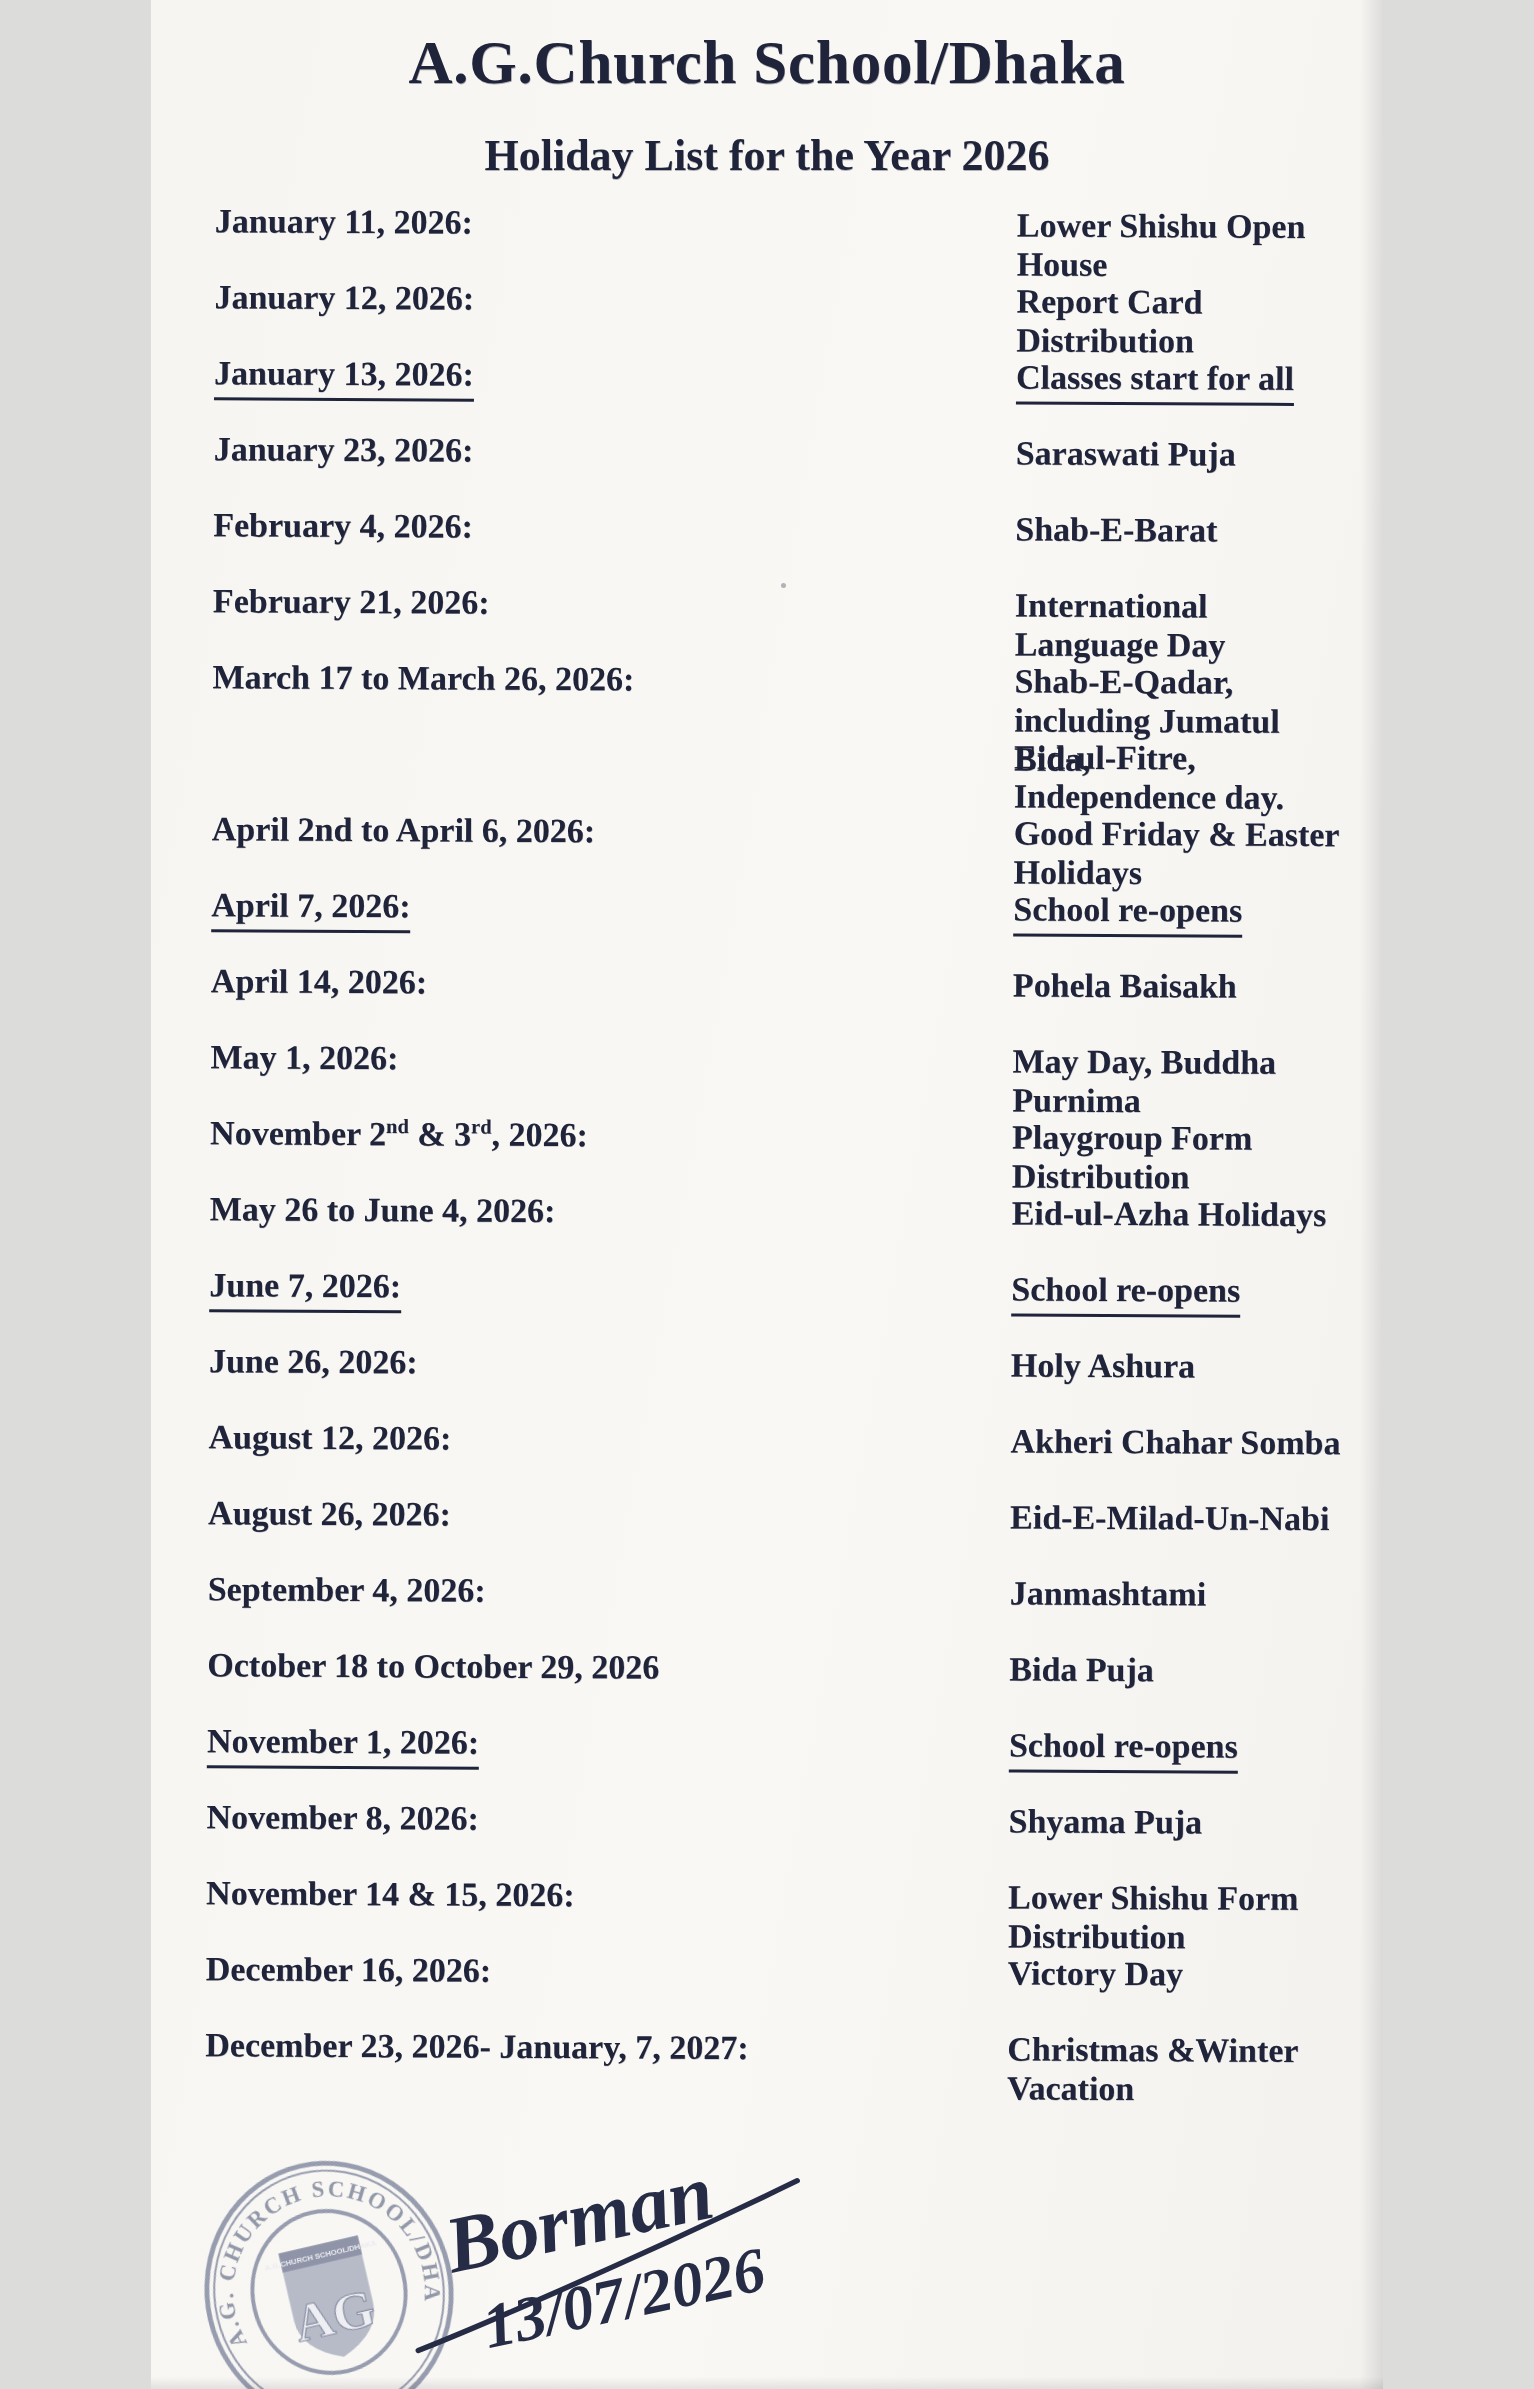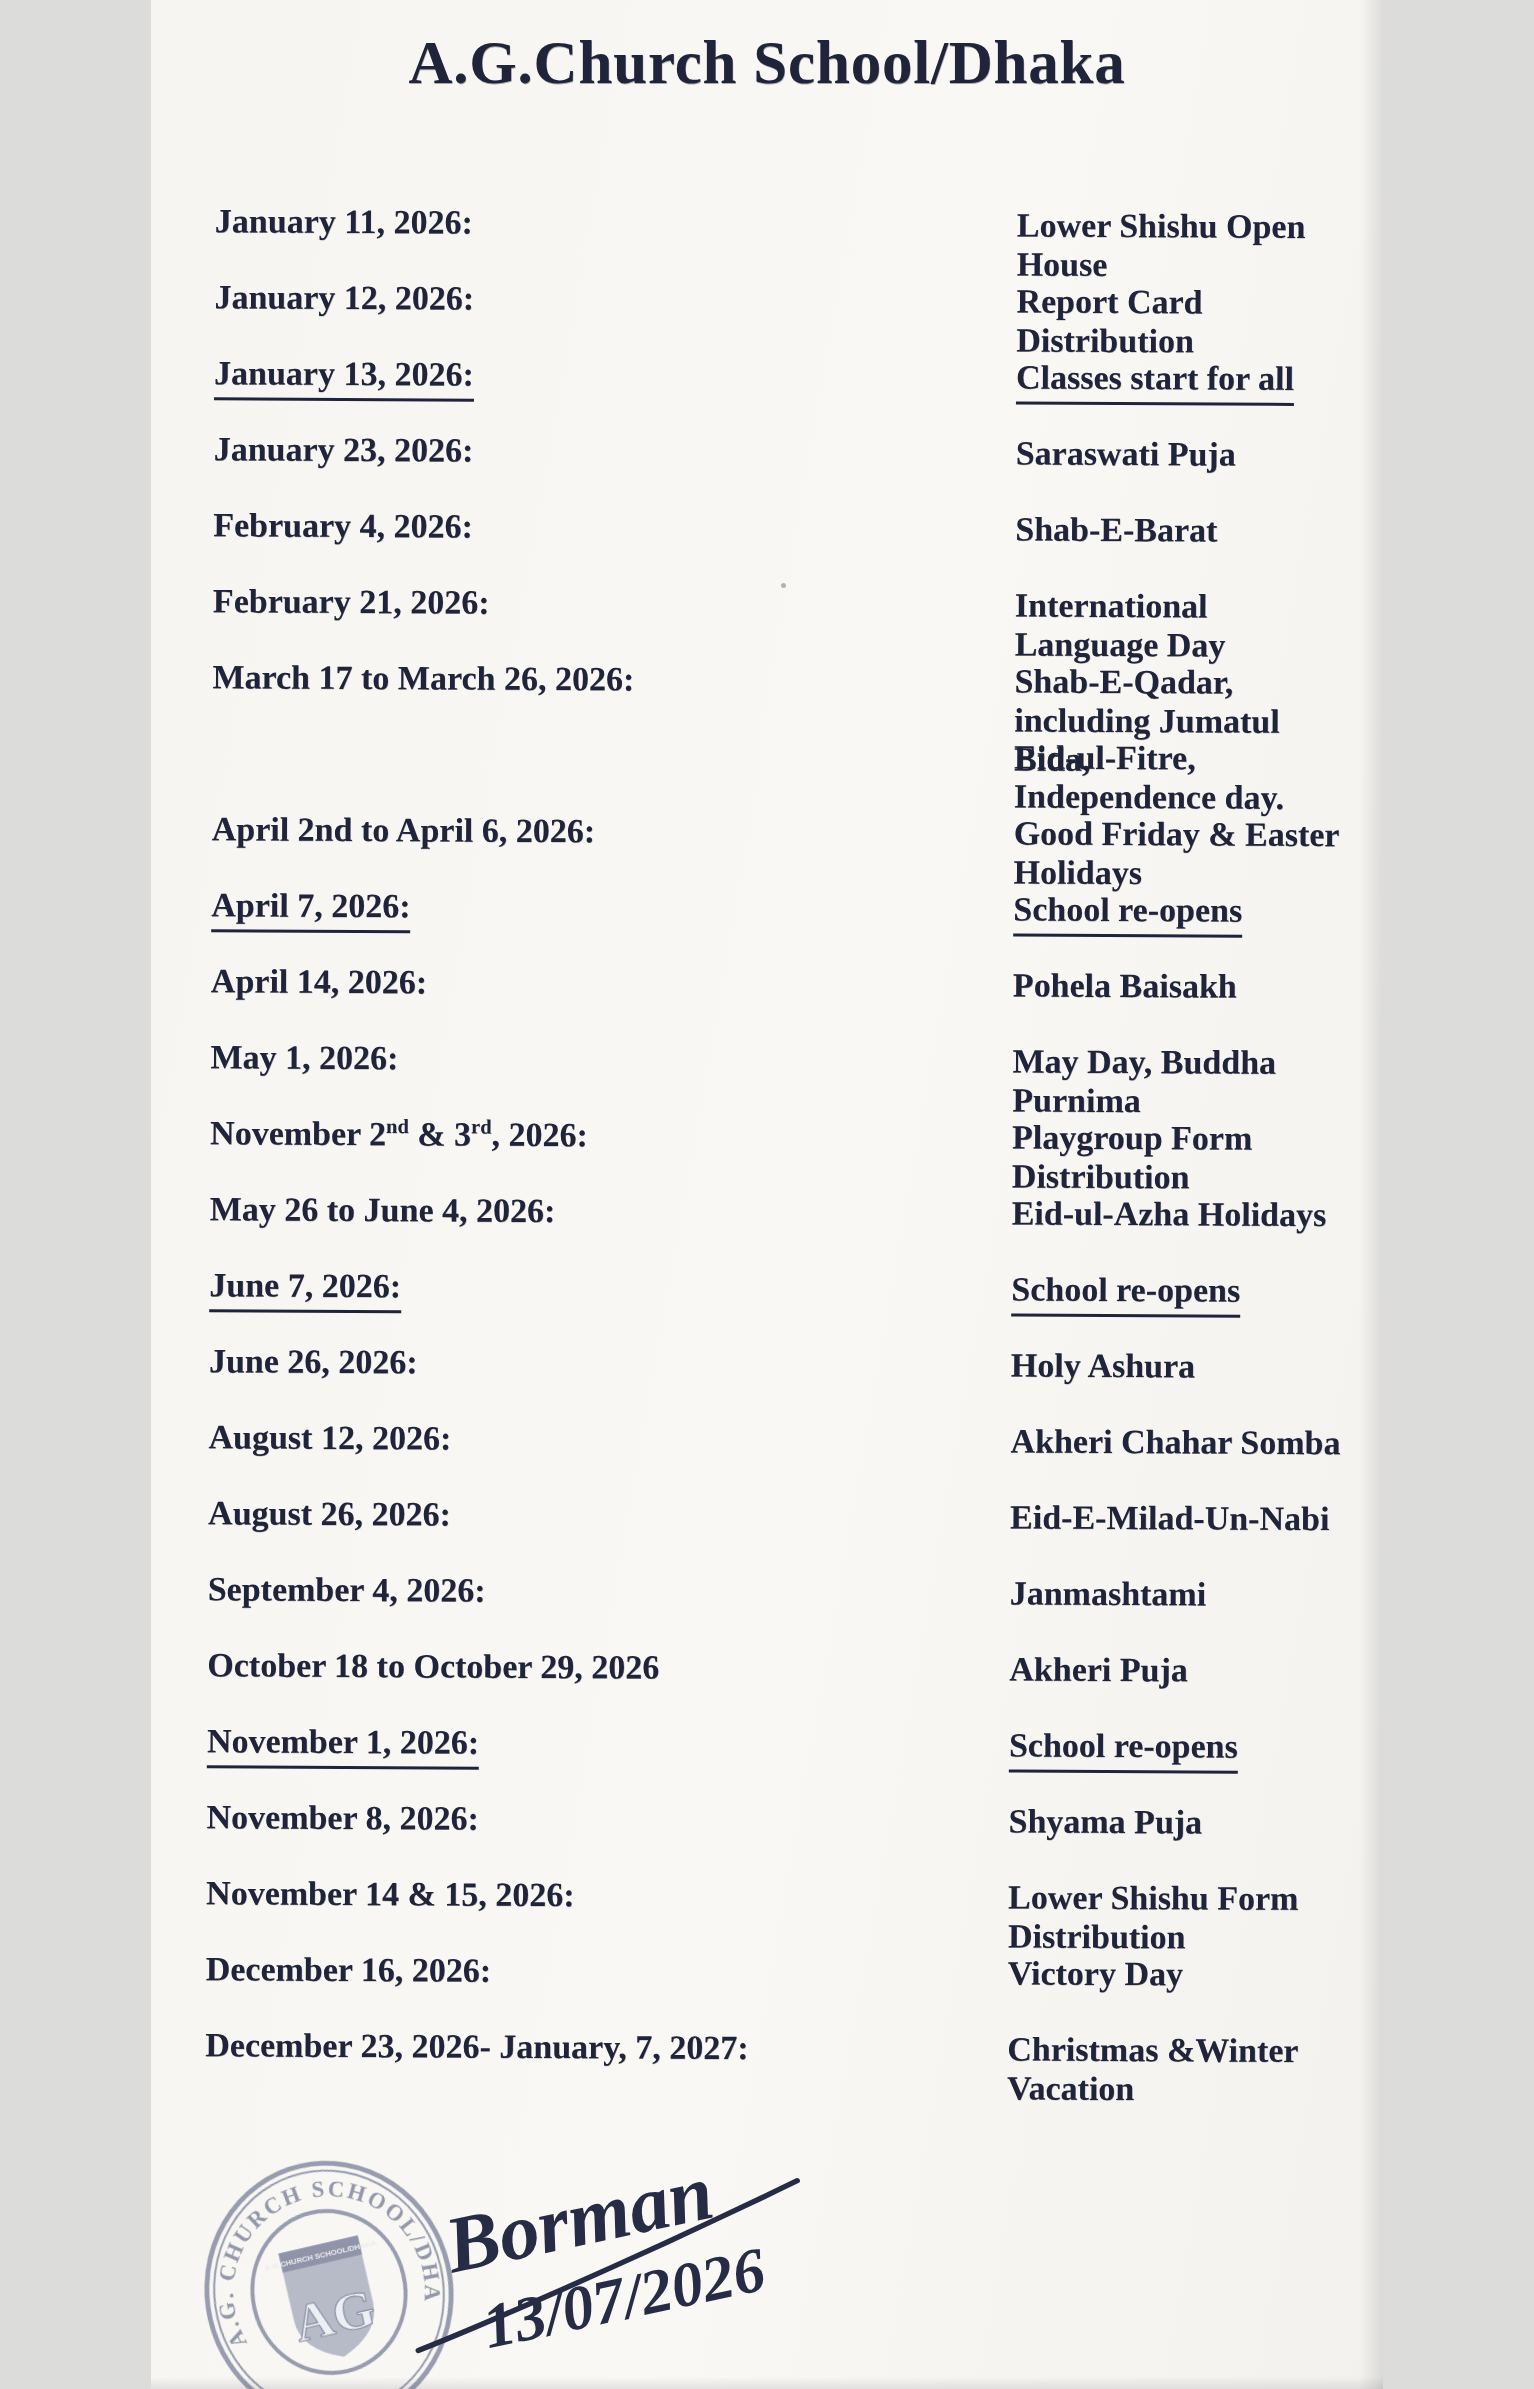--- a/index.html
+++ b/index.html
@@ -58,20 +58,21 @@
   .speck.s3 { left:1263px; top:1001px; width:10.7px; height:4.6px; border-radius:2.3px; transform:rotate(-12deg); opacity:0.6; }
   .speck.s4 { left:1524px; top:1147px; width:3.1px; height:9.2px; border-radius:1.5px; opacity:0.45; }
 </style>
 </head>
 <body>
 
 <div class="page">
 
   <div class="header">
     <h1 class="title">A.G.Church School/Dhaka</h1>
+    <h2 class="subtitle">Holiday List for the Year 2026</h2>
   </div>
 
   <div class="list">
     <div class="line">
         <div class="cell date"><span class="txt">January 11, 2026:</span></div>
         <div class="cell event"><span class="txt">Lower Shishu Open House</span></div>
       </div>
     <div class="line">
         <div class="cell date"><span class="txt">January 12, 2026:</span></div>
         <div class="cell event"><span class="txt">Report Card Distribution</span></div>
@@ -139,21 +140,21 @@
     <div class="line">
         <div class="cell date"><span class="txt">August 26, 2026:</span></div>
         <div class="cell event"><span class="txt">Eid-E-Milad-Un-Nabi</span></div>
       </div>
     <div class="line">
         <div class="cell date"><span class="txt">September 4, 2026:</span></div>
         <div class="cell event"><span class="txt">Janmashtami</span></div>
       </div>
     <div class="line">
         <div class="cell date"><span class="txt">October 18 to October 29, 2026</span></div>
-        <div class="cell event"><span class="txt">Akheri Puja</span></div>
+        <div class="cell event"><span class="txt">Bida Puja</span></div>
       </div>
     <div class="line u">
         <div class="cell date"><span class="txt">November 1, 2026:</span></div>
         <div class="cell event"><span class="txt">School re-opens</span></div>
       </div>
     <div class="line">
         <div class="cell date"><span class="txt">November 8, 2026:</span></div>
         <div class="cell event"><span class="txt">Shyama Puja</span></div>
       </div>
     <div class="line">

